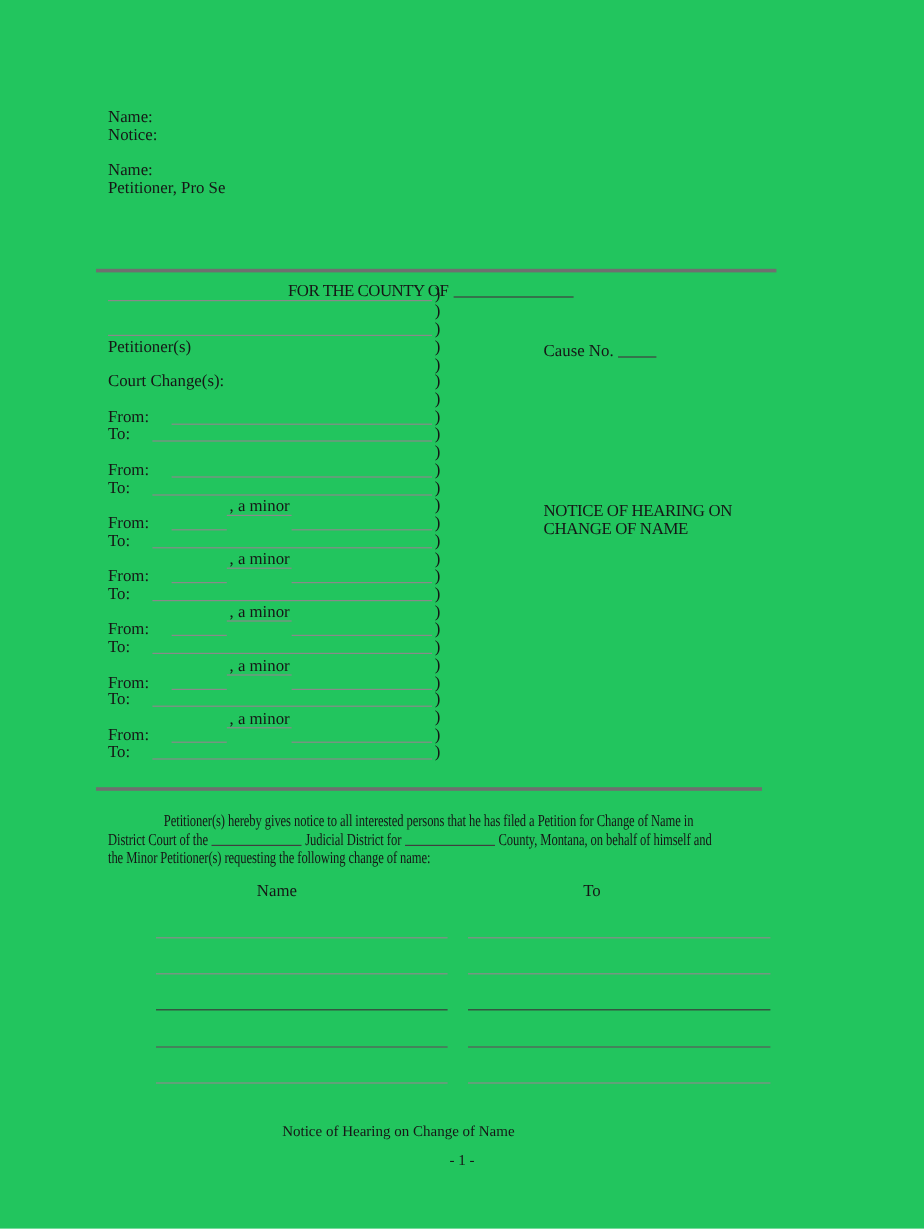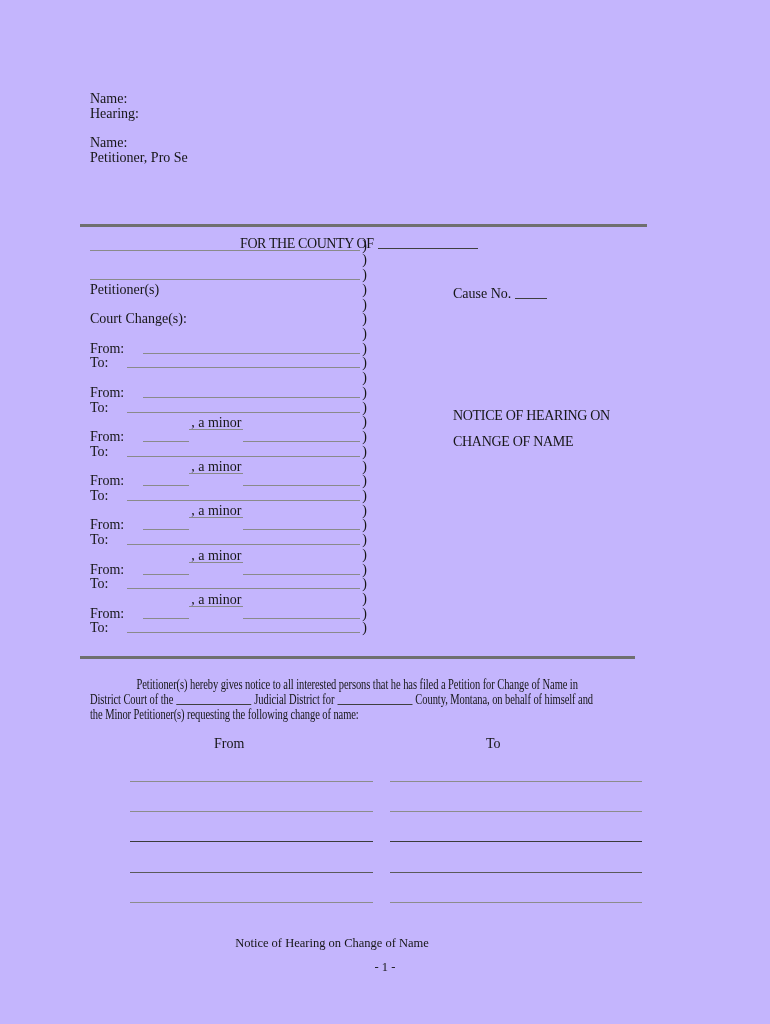--- a/index.html
+++ b/index.html
@@ -1,17 +1,17 @@
 <!DOCTYPE html>
 <html><head>
 <meta charset="utf-8">
 <style>
   html,body{margin:0;padding:0;background:#ffffff;}
   .page{
-    position:relative;width:770px;height:1024px;background:#c4b5fd;overflow:hidden;
+    position:relative;width:770px;height:1024px;background:#22c55e;overflow:hidden;
     font-family:"Liberation Serif","DejaVu Serif",serif;font-size:14px;color:#161616;
   }
   
   .hdr{position:absolute;left:90px;top:92px;line-height:14.7px;}
   .hdr-gap{height:14.7px;}
   
   .heading1{position:absolute;left:120px;top:181px;white-space:nowrap;letter-spacing:-0.4px;}
   .heading2{position:absolute;left:240px;top:196px;white-space:nowrap;letter-spacing:-0.4px;margin-top:40px;}
   .blank{display:inline-block;border-bottom:1.2px solid #3f3f3f;height:11px;vertical-align:-1px;}
   .w98{width:98px;margin:0 3px;}
@@ -26,21 +26,21 @@
   .cap-row{display:flex;height:14.72px;align-items:flex-end;}
   .cap-left{flex:1;display:flex;align-items:flex-end;white-space:nowrap;}
   .cap-label{margin-right:19px;line-height:14px;}
   .cap-underline{border-bottom:1.3px solid #8a8a8a;margin-bottom:2px;height:0;}
   .cap-underline-text{border-bottom:1.3px solid #8a8a8a;margin-bottom:14px;line-height:12px;padding:0 2px;}
   .fill{flex:1;}
   .short{width:46px;}
   .cap-paren{margin-left:2px;line-height:14px;}
   
   .cause{position:absolute;left:453px;top:286px;white-space:nowrap;}
-  .notice-t1{position:absolute;left:453px;top:408px;letter-spacing:-0.3px;}
+  .notice-t1{position:absolute;left:453px;top:419px;letter-spacing:-0.3px;}
   .notice-t2{position:absolute;left:453px;top:433.5px;letter-spacing:-0.3px;}
   
   .par{position:absolute;left:90px;top:678px;width:780px;transform:scaleX(0.75);
        transform-origin:0 0;line-height:14.8px;letter-spacing:-0.1px;}
   .par-line{white-space:nowrap;}
   .par-indent{display:inline-block;width:62px;}
   .par-blank{display:inline-block;width:100px;border-bottom:1.2px solid #3f3f3f;height:11px;margin:0 4px;vertical-align:-1px;}
   
   .nt-from{position:absolute;left:214px;top:736px;}
   .nt-to{position:absolute;left:486px;top:736px;}
@@ -54,21 +54,21 @@
   .footer-title{position:absolute;left:0;top:936px;width:664px;text-align:center;font-size:12.5px;}
   .footer-page{position:absolute;left:0;top:960px;width:770px;text-align:center;font-size:12.5px;}
 </style>
 </head>
 <body>
 
 <div class="page">
 
   <div class="hdr">
     <div>Name:</div>
-    <div>Hearing:</div>
+    <div>Notice:</div>
     <div class="hdr-gap"></div>
     <div>Name:</div>
     <div>Petitioner, Pro Se</div>
   </div>
 
   <div class="heading2">
     <span>FOR THE COUNTY OF</span><span class="blank w100"></span>
   </div>
 
   <div class="rule rule1"></div>
@@ -251,21 +251,21 @@
   <div class="notice-t2">CHANGE OF NAME</div>
 
   <div class="rule rule2"></div>
 
   <div class="par">
     <div class="par-line"><span class="par-indent"></span><span>Petitioner(s) hereby gives notice to all interested persons that he has filed a Petition for Change of Name in</span></div>
     <div class="par-line"><span>District Court of the</span><span class="par-blank"></span><span>Judicial District for</span><span class="par-blank"></span><span>County, Montana, on behalf of  himself and</span></div>
     <div class="par-line">the Minor Petitioner(s) requesting the following change of name:</div>
   </div>
 
-  <div class="nt-from">From</div>
+  <div class="nt-from">Name</div>
   <div class="nt-to">To</div>
   <div id="name-lines">
       <div class="nl-row">
         <div class="l"></div>
         <div class="r"></div>
       </div>
       <div class="nl-row">
         <div class="l"></div>
         <div class="r"></div>
       </div>

